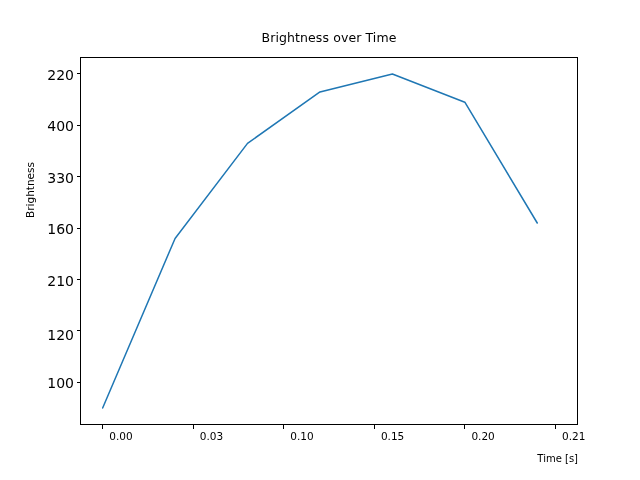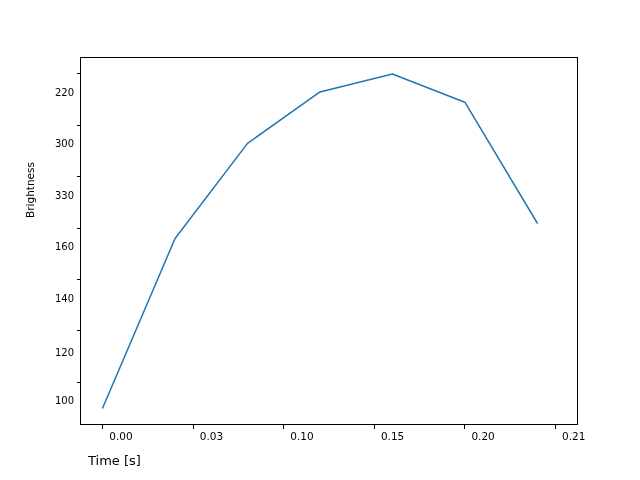--- a/index.html
+++ b/index.html
@@ -26,25 +26,25 @@
     left: 80px;
     top: 30px;
     width: 498px;
     text-align: center;
     font-size: 12.5px;
     color: #000000;
     letter-spacing: 0.1px;
   }
   .xlabel {
     position: absolute;
-    left: 88px;
+    left: 80px;
     top: 453px;
     width: 498px;
-    text-align: left;
-    font-size: 13px;
+    text-align: right;
+    font-size: 10px;
     color: #000000;
   }
   .ylabel {
     position: absolute;
     left: -30px;
     top: 184px;
     width: 120px;
     text-align: center;
     font-size: 10.5px;
     color: #000000;
@@ -72,26 +72,25 @@
   .tick-x-label {
     position: absolute;
     font-size: 10.5px;
     color: #000000;
     text-align: right;
     width: 60px;
     top: 430px;
   }
   .tick-y-label {
     position: absolute;
-    font-size: 10px;
+    font-size: 14px;
     color: #000000;
     text-align: right;
     width: 60px;
     right: 566px;
-    margin-top: 20px;
   }
   .tick-mark-x {
     position: absolute;
     width: 1px;
     height: 3.5px;
     background: #000000;
     top: 425px;
   }
   .tick-mark-y {
     position: absolute;
@@ -99,20 +98,21 @@
     height: 1px;
     background: #000000;
     left: 76.5px;
   }
 </style>
 </head>
 <body>
 
 <div id="figure">
 
+  <div class="fig-title">Brightness over Time</div>
 
   <div class="plot-area"></div>
 
   <svg class="curve-svg" viewBox="0 0 498 368" preserveAspectRatio="none">
     <polyline id="series-0-path" fill="none" stroke="#1f77b4" stroke-width="1.5" stroke-linejoin="round" stroke-linecap="round" points="22.64,351.04 95.07,181.43 167.51,86.35 239.95,34.95 312.38,16.96 384.82,45.23 457.25,166.01"></polyline>
   </svg>
 
   <div id="x-ticks">
       <div class="tick-mark-x" style="left: 102.136px;"></div>
       <div class="tick-x-label" style="left: 72.6364px;">0.00</div>
@@ -126,27 +126,27 @@
       <div class="tick-x-label" style="left: 434.818px;">0.20</div>
       <div class="tick-mark-x" style="left: 554.864px;"></div>
       <div class="tick-x-label" style="left: 525.364px;">0.21</div>
     </div>
   <div id="y-ticks">
       <div class="tick-mark-y" style="top: 381.841px;"></div>
       <div class="tick-y-label" style="top: 375.341px;">100</div>
       <div class="tick-mark-y" style="top: 330.444px;"></div>
       <div class="tick-y-label" style="top: 327px;">120</div>
       <div class="tick-mark-y" style="top: 279.047px;"></div>
-      <div class="tick-y-label" style="top: 272.547px;">140</div>
+      <div class="tick-y-label" style="top: 272.547px;">210</div>
       <div class="tick-mark-y" style="top: 227.651px;"></div>
       <div class="tick-y-label" style="top: 221.151px;">160</div>
       <div class="tick-mark-y" style="top: 176.254px;"></div>
       <div class="tick-y-label" style="top: 169.754px;">330</div>
       <div class="tick-mark-y" style="top: 124.858px;"></div>
-      <div class="tick-y-label" style="top: 118.358px;">300</div>
+      <div class="tick-y-label" style="top: 118.358px;">400</div>
       <div class="tick-mark-y" style="top: 73.4609px;"></div>
       <div class="tick-y-label" style="top: 66.9609px;">220</div>
     </div>
 
   <div class="xlabel">Time [s]</div>
 
   <div class="ylabel">Brightness</div>
 
 </div>
 

